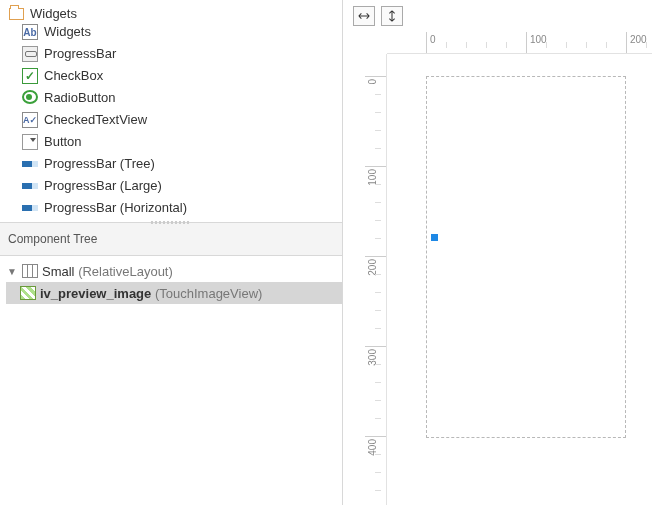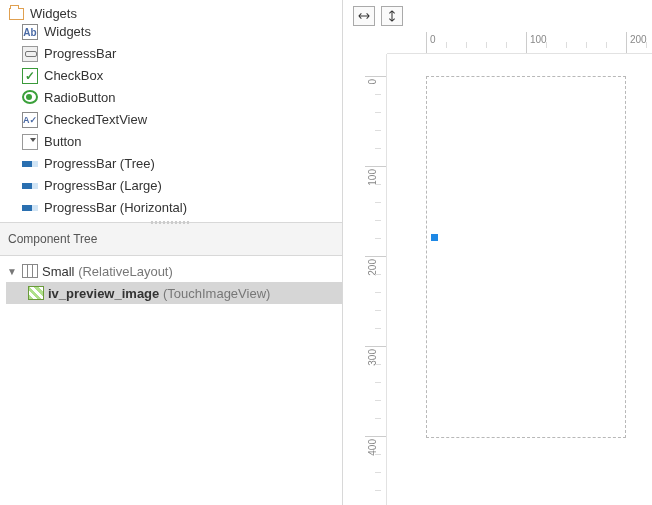--- a/index.html
+++ b/index.html
@@ -51,21 +51,21 @@
     background:#f4f4f4; border-top:1px solid #d8d8d8; border-bottom:1px solid #d8d8d8;
     padding:9px 8px; font-size:12px; color:#555; position:relative;
   }
   .tree-title::after{
     content:""; position:absolute; left:50%; top:-2px; width:40px; height:3px;
     background:repeating-linear-gradient(90deg,#ccc 0 2px,transparent 2px 4px);
     transform:translateX(-50%);
   }
   .tree { flex:1 1 auto; padding:4px 0 0 6px; overflow:auto; }
   .tree-row { display:flex; align-items:center; height:22px; gap:4px; }
-  .tree-row.child { padding-left:22px; }
+  .tree-row.child { padding-left:14px; }
   .tree-row.selected { background:#d6d6d6; }
   .disclosure { width:12px;color:#777;font-size:10px; text-align:center;}
   .layout-icon { width:16px;height:14px;border:1px solid #888;background:#fff;position:relative; }
   .layout-icon::before{content:"";position:absolute;left:4px;top:0;width:1px;height:100%;background:#888;}
   .layout-icon::after{content:"";position:absolute;left:9px;top:0;width:1px;height:100%;background:#888;}
   .img-icon{ width:16px;height:14px;border:1px solid #6a9a3a;background:repeating-linear-gradient(45deg,#aee08a 0 3px,#fff 3px 6px);}
   .tree-label { white-space:nowrap; }
   .tree-label .name { font-weight:bold; }
   .tree-label .type { color:#777; }
 

